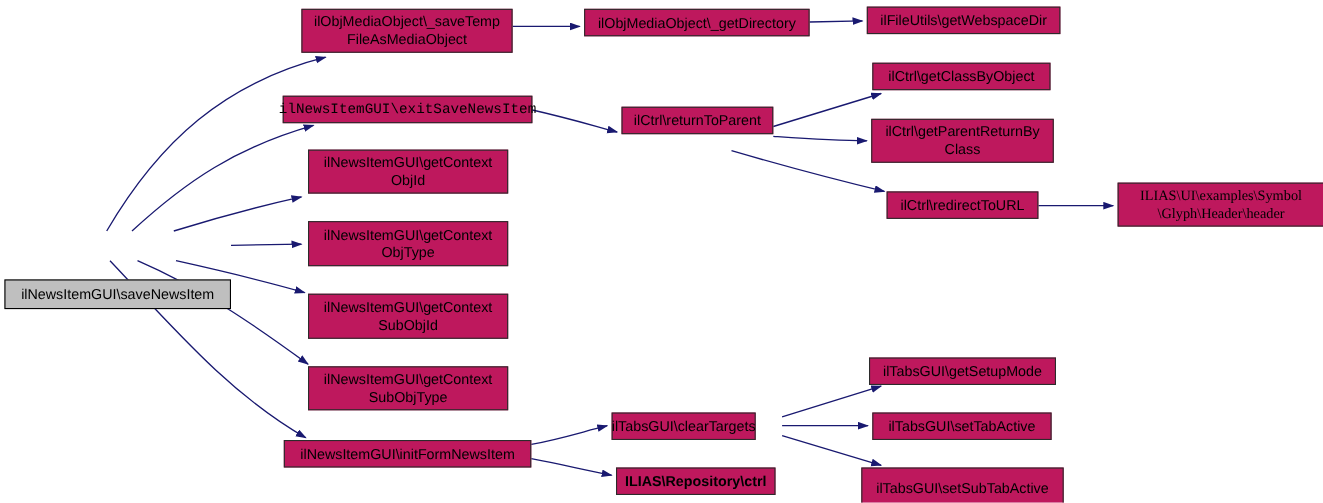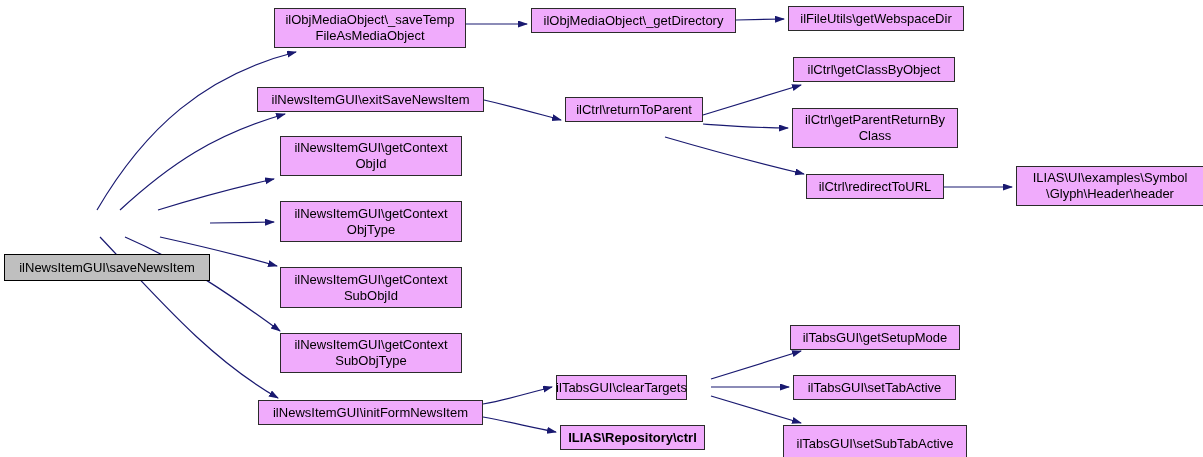--- a/index.html
+++ b/index.html
@@ -12,21 +12,21 @@
     overflow: hidden;
   }
   #edges {
     position: absolute;
     left: 0; top: 0;
     width: 1203px; height: 457px;
   }
   .node {
     position: absolute;
     box-sizing: border-box;
-    background: #f0abfc;
+    background: #be185d;
     border: 1px solid #2b2b2b;
     display: flex;
     align-items: center;
     justify-content: center;
     text-align: center;
     cursor: pointer;
   }
   .node .lbl {
     font-size: 13px;
     line-height: 16px;
@@ -87,42 +87,42 @@
   </div>
 
   <div class="node" style="left:531px; top:8px; width:205px; height:25px;">
     <span class="lbl">ilObjMediaObject\_getDirectory</span>
   </div>
 
   <div class="node" style="left:788px; top:6px; width:176px; height:25px;">
     <span class="lbl">ilFileUtils\getWebspaceDir</span>
   </div>
 
-  <div class="node" style="left:257px; top:87px; width:227px; height:25px;">
+  <div class="node" style="left:257px; top:87px; width:227px; height:25px;font-family:Liberation Mono, monospace;">
     <span class="lbl">ilNewsItemGUI\exitSaveNewsItem</span>
   </div>
 
   <div class="node" style="left:565px; top:97px; width:138px; height:25px;">
     <span class="lbl">ilCtrl\returnToParent</span>
   </div>
 
   <div class="node" style="left:793px; top:57px; width:162px; height:25px;">
     <span class="lbl">ilCtrl\getClassByObject</span>
   </div>
 
   <div class="node" style="left:792px; top:108px; width:166px; height:40px;">
     <span class="lbl">ilCtrl\getParentReturnBy
 Class</span>
   </div>
 
   <div class="node" style="left:806px; top:174px; width:138px; height:25px;">
     <span class="lbl">ilCtrl\redirectToURL</span>
   </div>
 
-  <div class="node" style="left:1016px; top:166px; width:188px; height:40px;">
+  <div class="node" style="left:1016px; top:166px; width:188px; height:40px;font-family:Liberation Serif, serif;">
     <span class="lbl">ILIAS\UI\examples\Symbol
 \Glyph\Header\header</span>
   </div>
 
   <div class="node" style="left:280px; top:136px; width:182px; height:40px;">
     <span class="lbl">ilNewsItemGUI\getContext
 ObjId</span>
   </div>
 
   <div class="node" style="left:280px; top:201px; width:182px; height:41px;">

